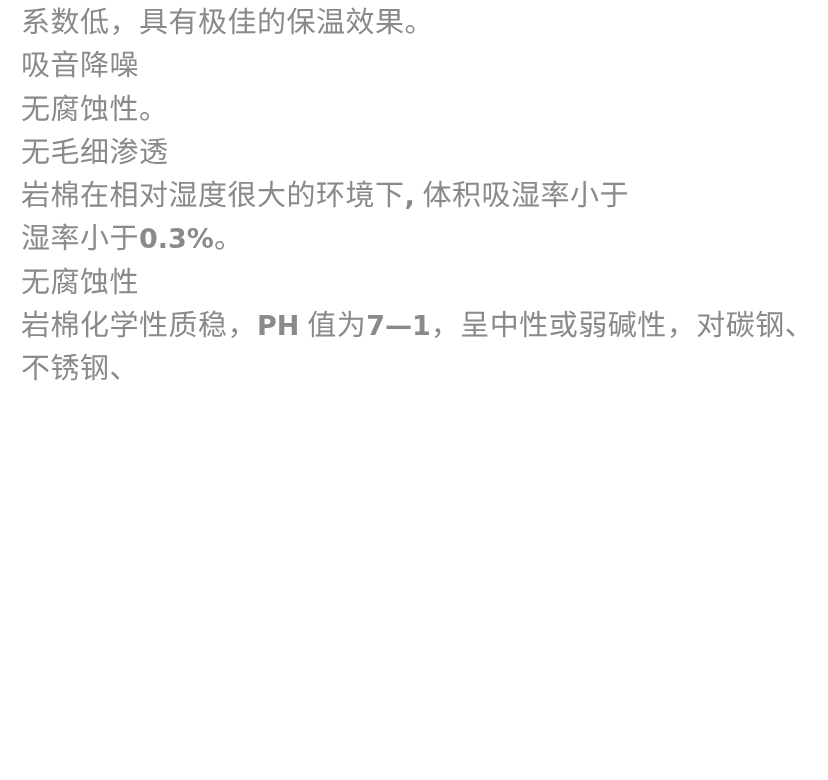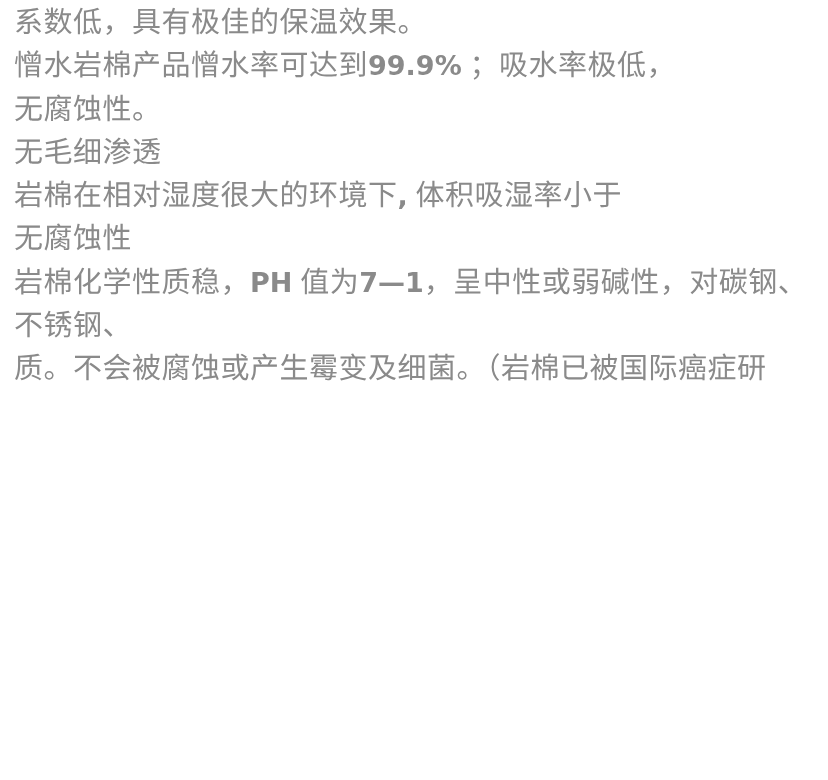--- a/index.html
+++ b/index.html
@@ -9,21 +9,21 @@
   }
   body {
     width: 828px;
     height: 780px;
     overflow: hidden;
   }
   .doc {
     box-sizing: border-box;
     width: 828px;
     height: 584px;
-    padding: 1px 0 0 14px;
+    padding: 1px 0 0 21px;
     font-family: "Liberation Serif", "DejaVu Serif", serif;
     font-size: 29px;
     line-height: 43.3px;
     color: #8a8a8a;
     letter-spacing: 0.5px;
     white-space: nowrap;
   }
   .line {
     height: 43.3px;
   }
@@ -32,21 +32,21 @@
     font-weight: 700;
     font-size: 27px;
     letter-spacing: 0;
   }
 </style>
 </head>
 <body>
 
 <div class="doc">
     <div class="line">系数低，具有极佳的保温效果。</div>
-    <div class="line">憎水岩棉产品憎水率可达到<span class="latin">99.9%</span> ；吸水率极低，</div>
+    <div class="line">吸音降噪</div>
     <div class="line">无腐蚀性。</div>
     <div class="line">无毛细渗透</div>
     <div class="line">岩棉在相对湿度很大的环境下<span class="latin">,</span> 体积吸湿率小于</div>
+    <div class="line">湿率小于<span class="latin">0.3%</span>。</div>
     <div class="line">无腐蚀性</div>
     <div class="line">岩棉化学性质稳，<span class="latin">PH</span> 值为<span class="latin">7—1</span>，呈中性或弱碱性，对碳钢、</div>
     <div class="line">不锈钢、</div>
-    <div class="line">质。不会被腐蚀或产生霉变及细菌。（岩棉已被国际癌症研</div>
   </div>
 
 </body></html>

